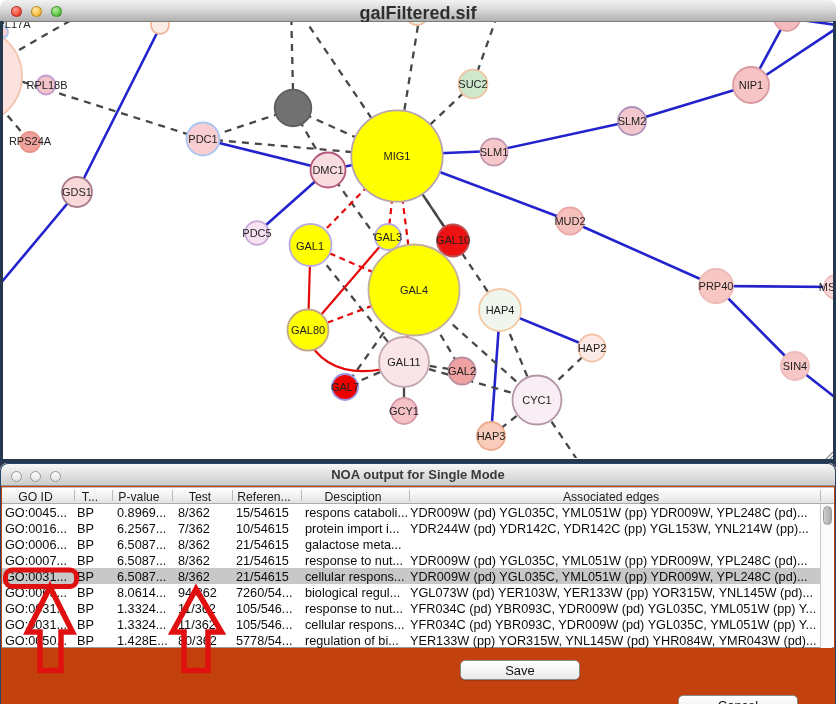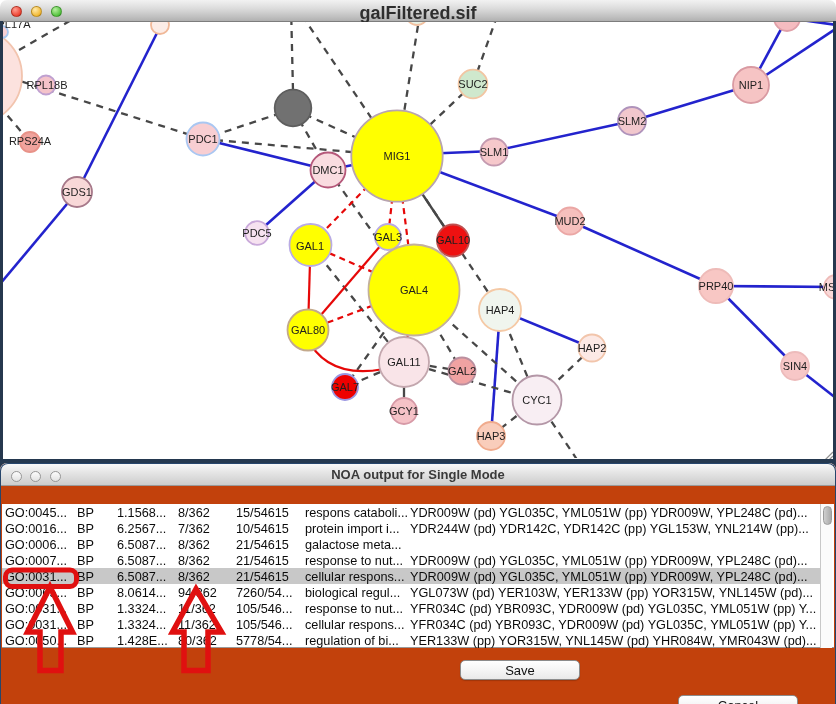--- a/index.html
+++ b/index.html
@@ -212,25 +212,41 @@
 <div id="rstrip"></div>
 <div id="navy"></div>
 
 <div id="dialog">
   <div id="dtitle">
     <div class="t">NOA output for Single Mode</div>
     <div class="dc" style="left:10.5px;"></div>
     <div class="dc" style="left:30px;"></div>
     <div class="dc" style="left:49.5px;"></div>
   </div>
+  <div id="thead">
+    <div class="hc" style="left:3px;width:61px;">GO ID</div>
+    <div class="hc" style="left:74px;width:28px;">T...</div>
+    <div class="hc" style="left:112px;width:50px;">P-value</div>
+    <div class="hc" style="left:172px;width:52px;">Test</div>
+    <div class="hc" style="left:232px;width:60px;">Referen...</div>
+    <div class="hc" style="left:301px;width:100px;">Desciption</div>
+    <div class="hc" style="left:409px;width:400px;">Associated edges</div>
+    <div class="hsep" style="left:72px;"></div>
+    <div class="hsep" style="left:110px;"></div>
+    <div class="hsep" style="left:170px;"></div>
+    <div class="hsep" style="left:230px;"></div>
+    <div class="hsep" style="left:299px;"></div>
+    <div class="hsep" style="left:407px;"></div>
+    <div class="hsep" style="left:818px;"></div>
+  </div>
   <div id="tbody">
     <div class="row" style="top:0px;">
         <span class="c0">GO:0045...</span>
         <span class="c1">BP</span>
-        <span class="c2">1.1568...</span>
+        <span class="c2">0.8969...</span>
         <span class="c3">8/362</span>
         <span class="c4">15/54615</span>
         <span class="c5">respons cataboli...</span>
         <span class="c6">YDR009W (pd) YGL035C, YML051W (pp) YDR009W, YPL248C (pd)...</span>
       </div>
     <div class="row" style="top:16px;">
         <span class="c0">GO:0016...</span>
         <span class="c1">BP</span>
         <span class="c2">6.2567...</span>
         <span class="c3">7/362</span>

